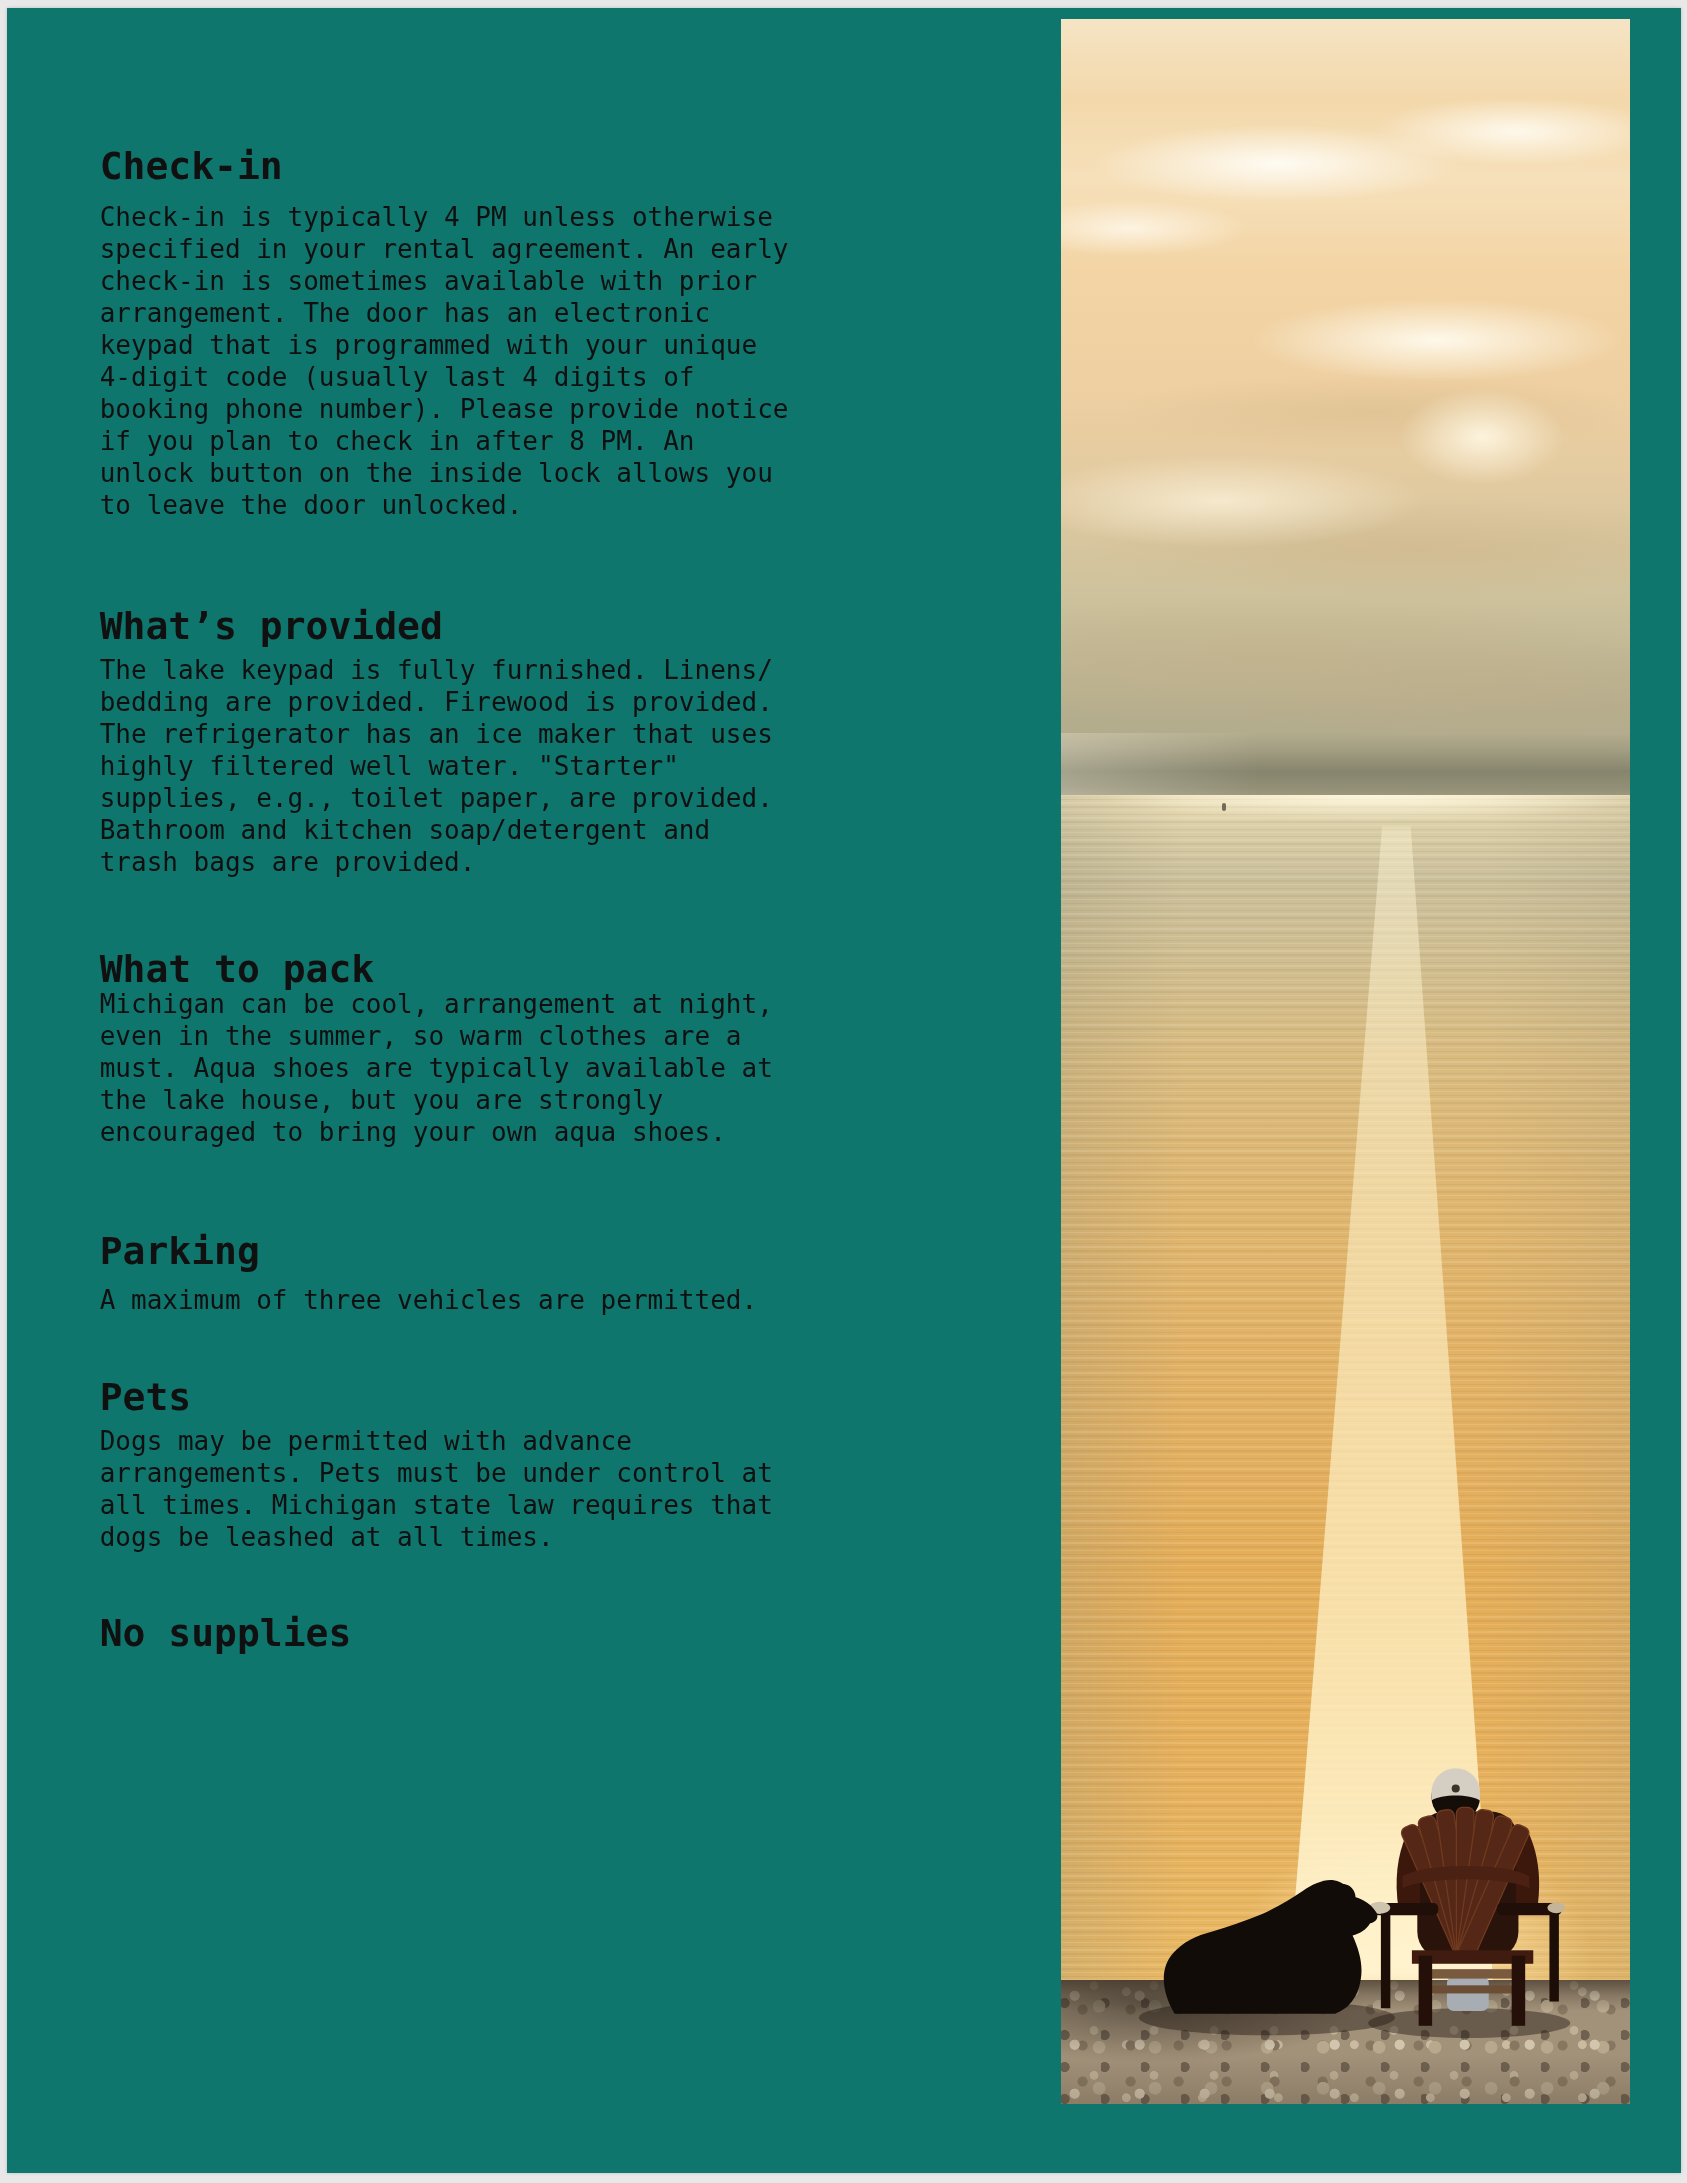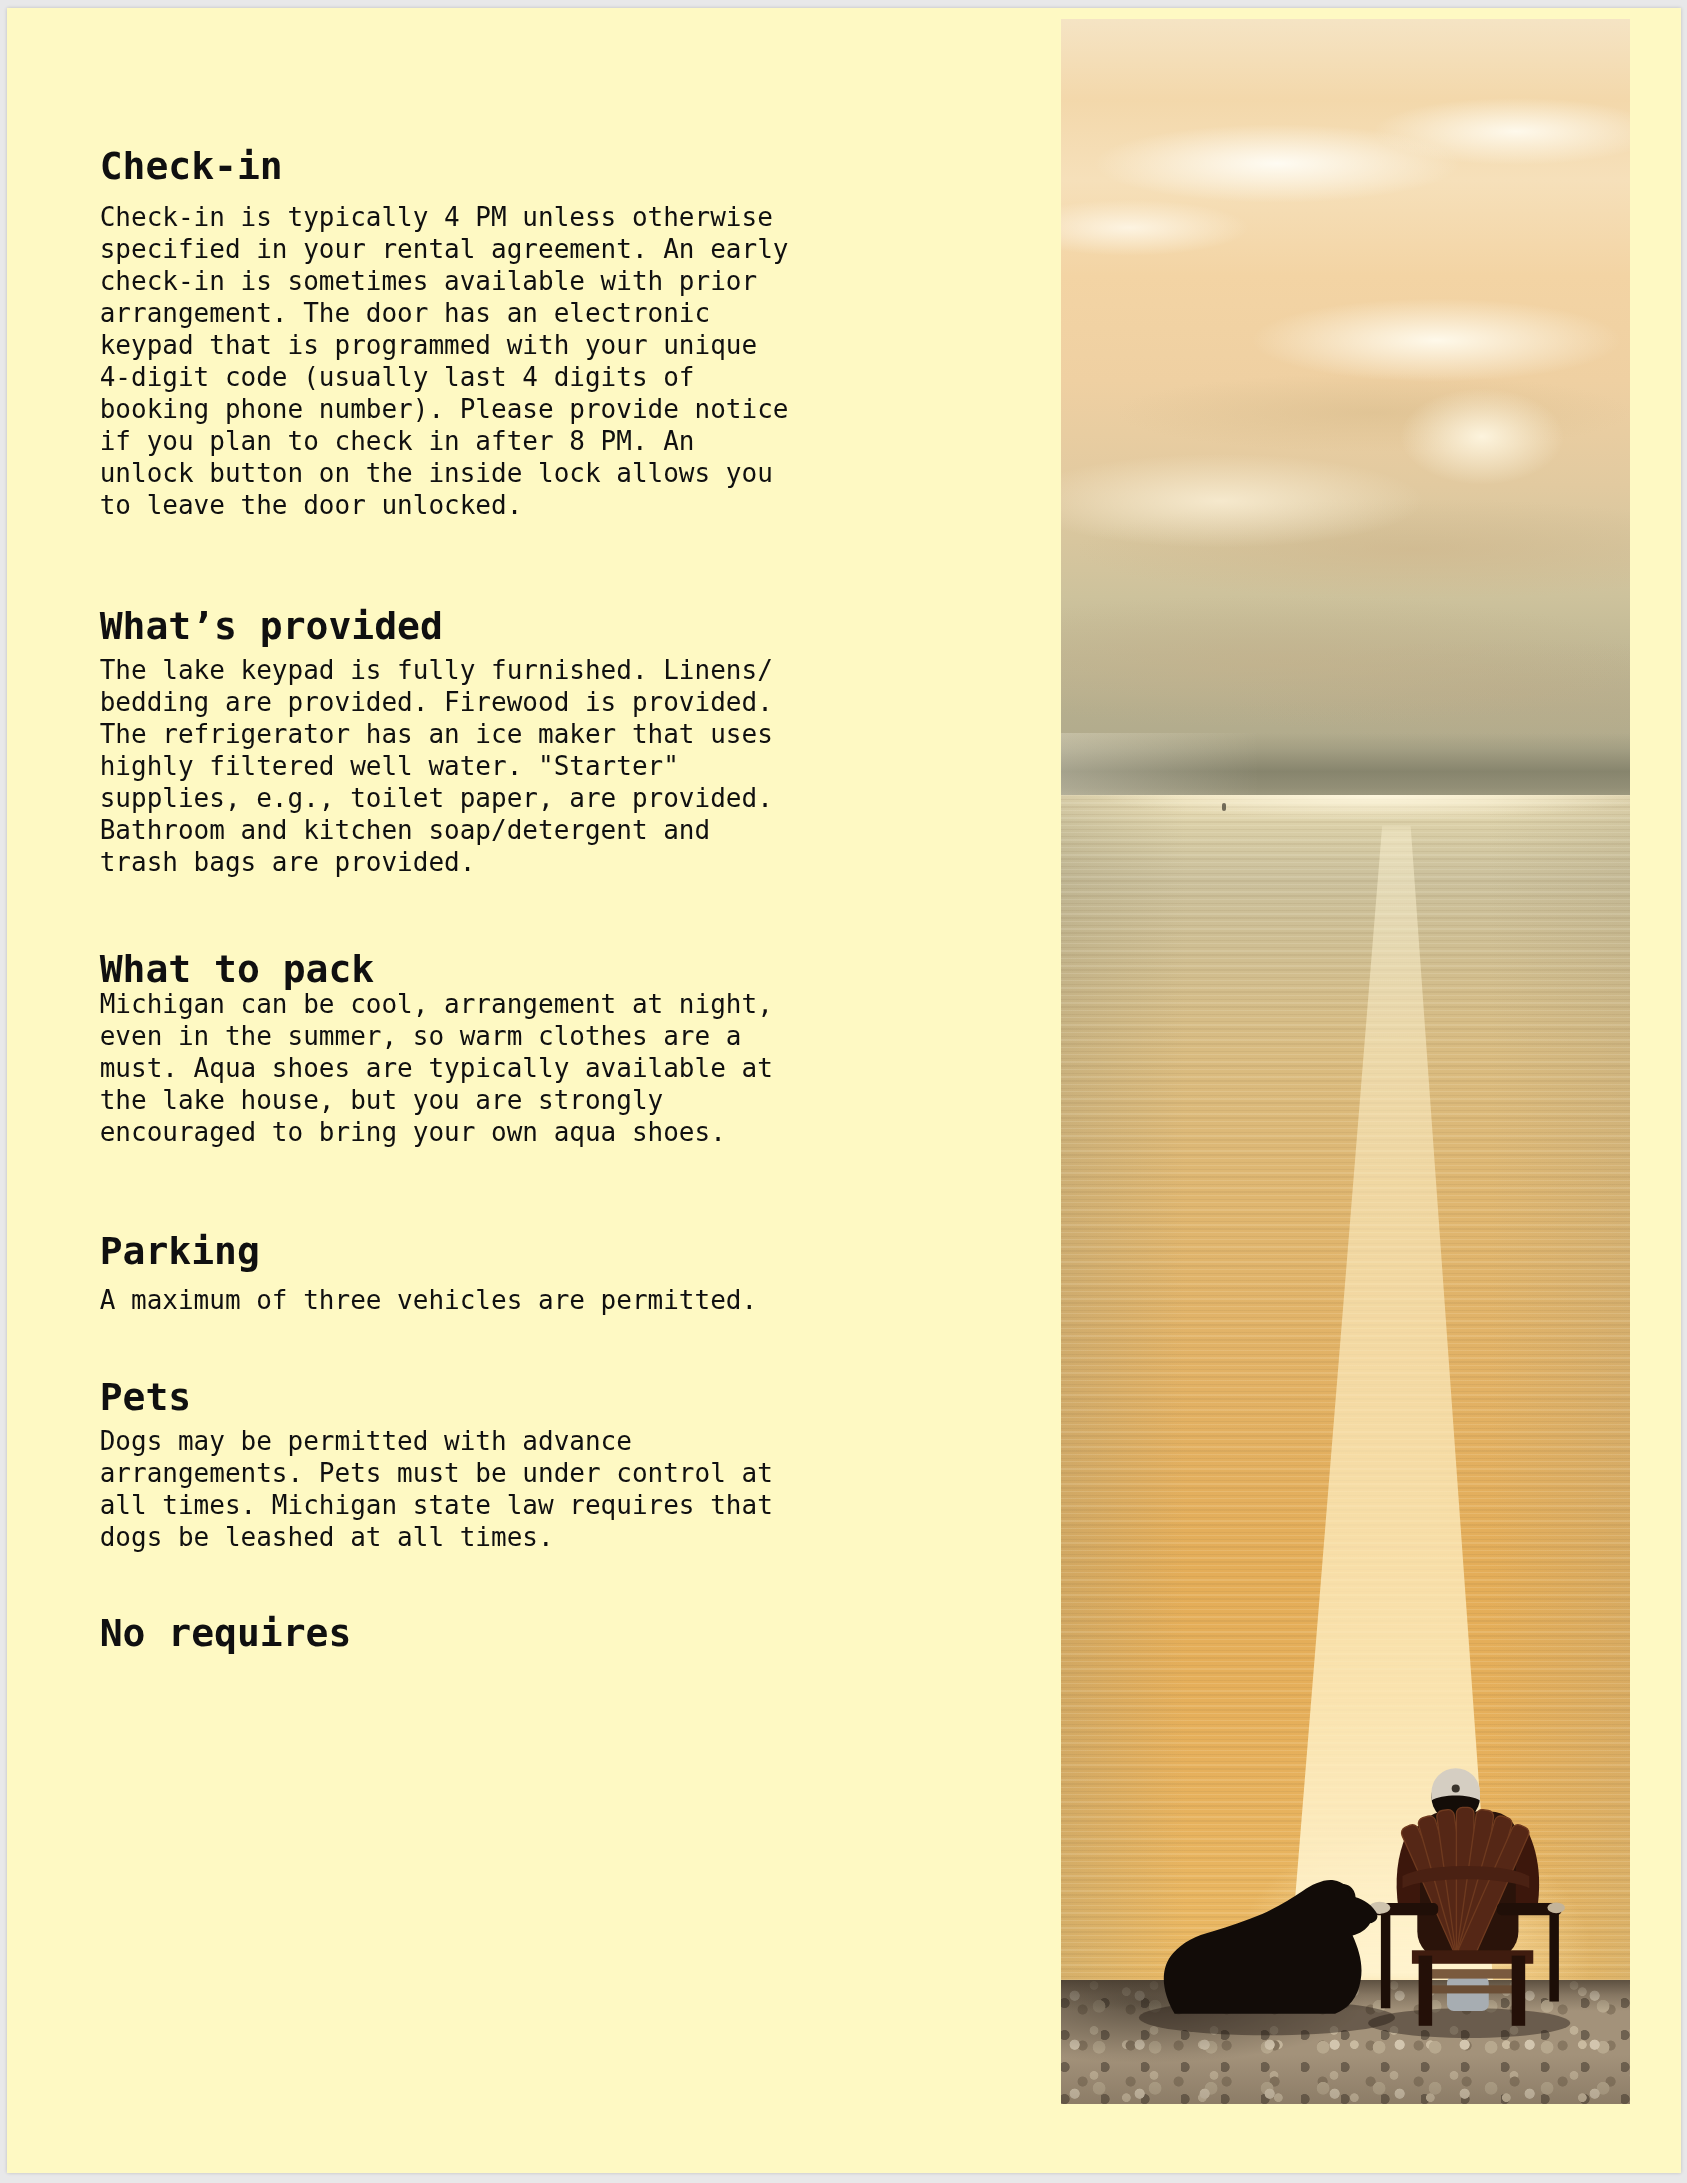--- a/index.html
+++ b/index.html
@@ -3,21 +3,21 @@
 <meta charset="utf-8">
 <style>
   html, body { margin:0; padding:0; }
   body {
     width:1687px; height:2183px; position:relative;
     background:#e8e8e9;
     font-family:"DejaVu Sans Mono","Liberation Mono",monospace;
   }
   .paper {
     position:absolute; left:6.7px; top:8px; width:1674px; height:2165px;
-    background:#fef9c3;
+    background:#0f766e;
     box-shadow:0 0 3.4px rgba(0,0,0,.18);
   }
   
   .text-column {
     position:absolute; left:93px; top:139px; width:871px;
     color:#101010;
   }
   .section h2 {
     font-size:38px; line-height:38px; font-weight:700;
     margin:0 0 16px 0; white-space:pre;
@@ -167,21 +167,21 @@
 
     <section class="section section-5">
       <h2>Pets</h2>
       <p>Dogs may be permitted with advance
 arrangements. Pets must be under control at
 all times. Michigan state law requires that
 dogs be leashed at all times.</p>
     </section>
 
     <section class="section section-6">
-      <h2>No requires</h2>
+      <h2>No supplies</h2>
     </section>
 
   </main>
 
   <figure class="photo" title="Sunset over a calm lake; a person wearing a light baseball cap sits in a wooden Adirondack chair on a pebble beach beside a large black dog lying down, with a golden sun reflection on the water">
     <div class="sky"></div>
     <div class="hills"></div>
     <div class="water"></div>
     <div class="reflection"></div>
     <div class="buoy"></div>

